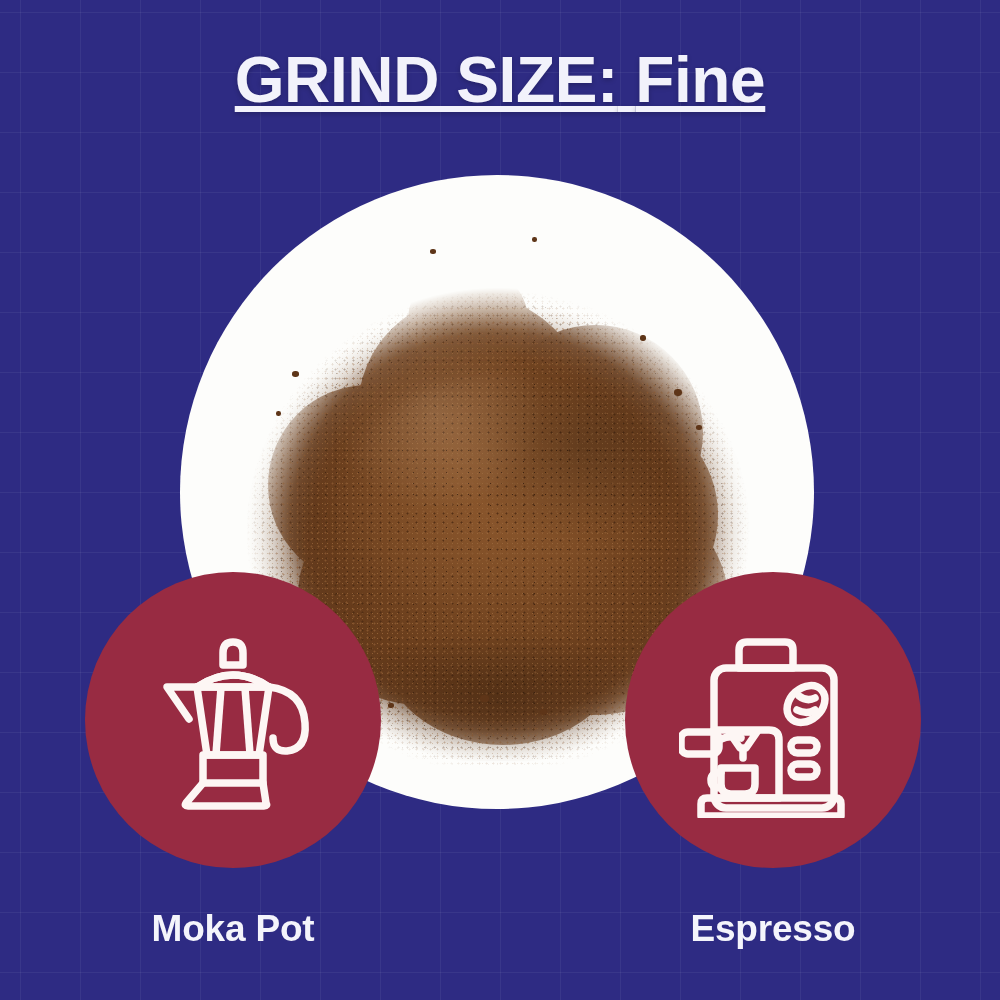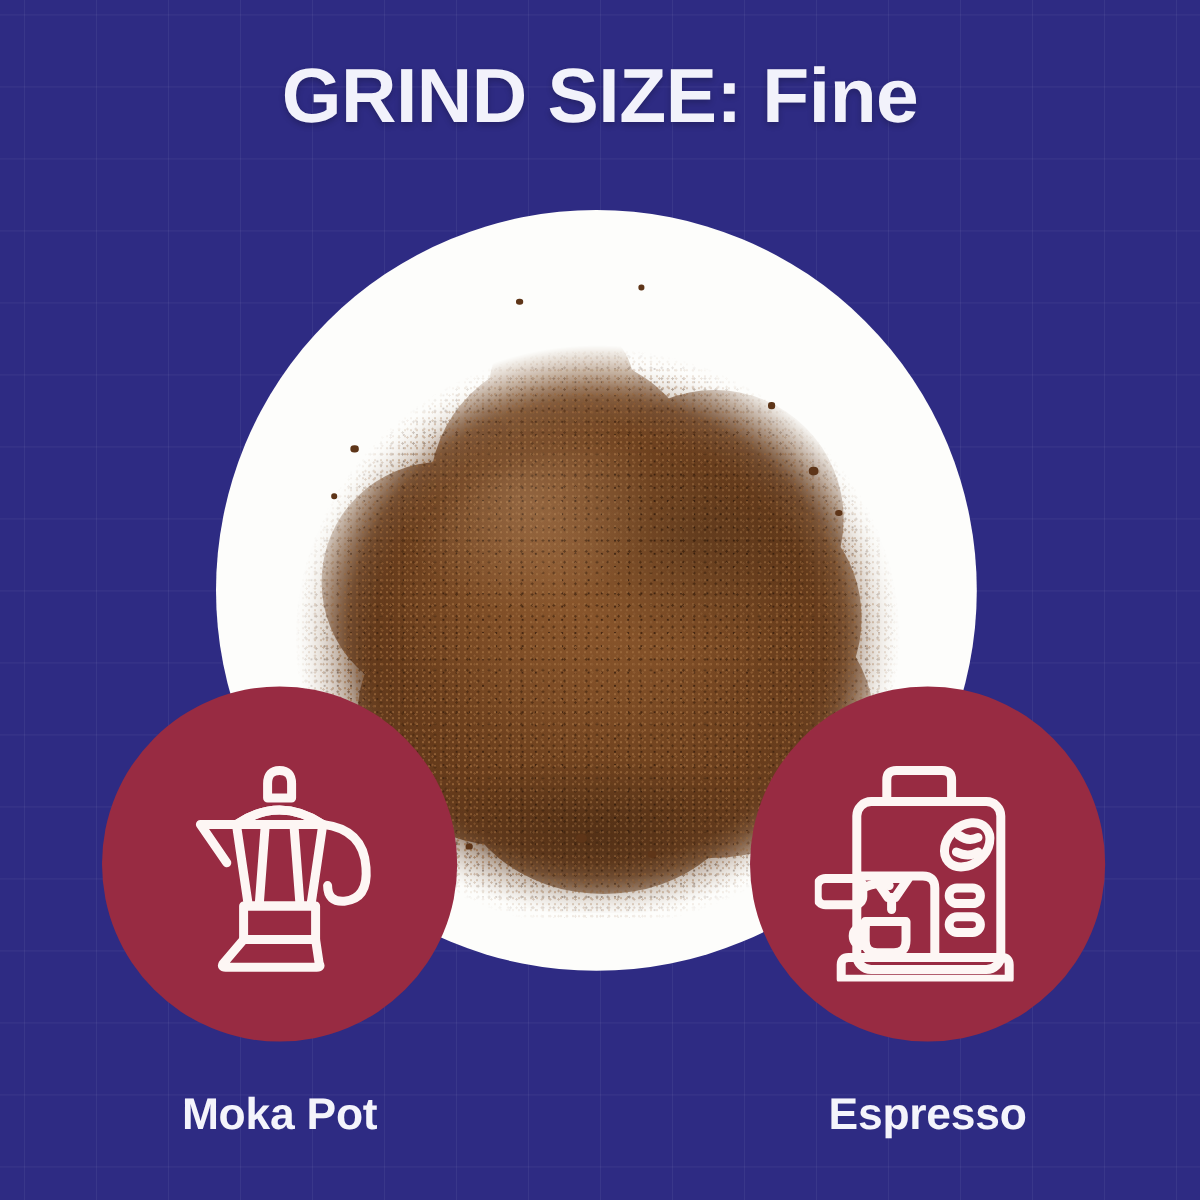--- a/index.html
+++ b/index.html
@@ -37,20 +37,21 @@
     left: 0;
     width: 1000px;
     text-align: center;
     font-size: 64px;
     font-weight: bold;
     line-height: 1.08;
     color: #f2f2fb;
     letter-spacing: -0.4px;
     white-space: nowrap;
     text-shadow: 0 2px 5px rgba(0,0,0,0.22);
+    text-decoration: underline;
   }
   .title .t-strong { font-weight: bold; }
   .title .t-value  { font-weight: bold; }
 
   
   .plate {
     position: absolute;
     left: 180px;
     top: 175px;
     width: 634px;

